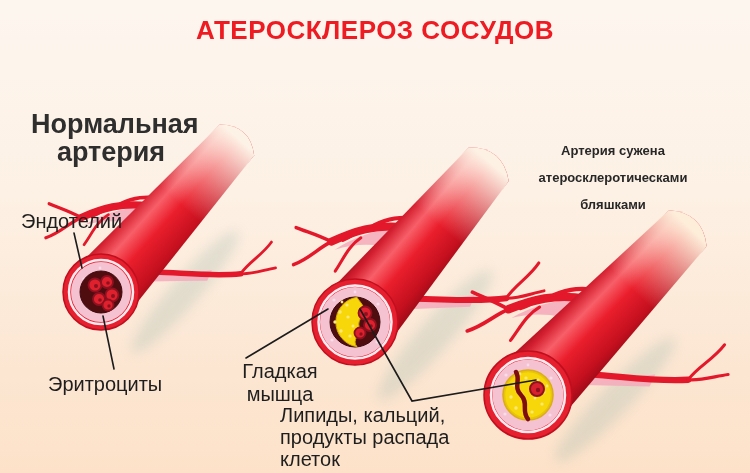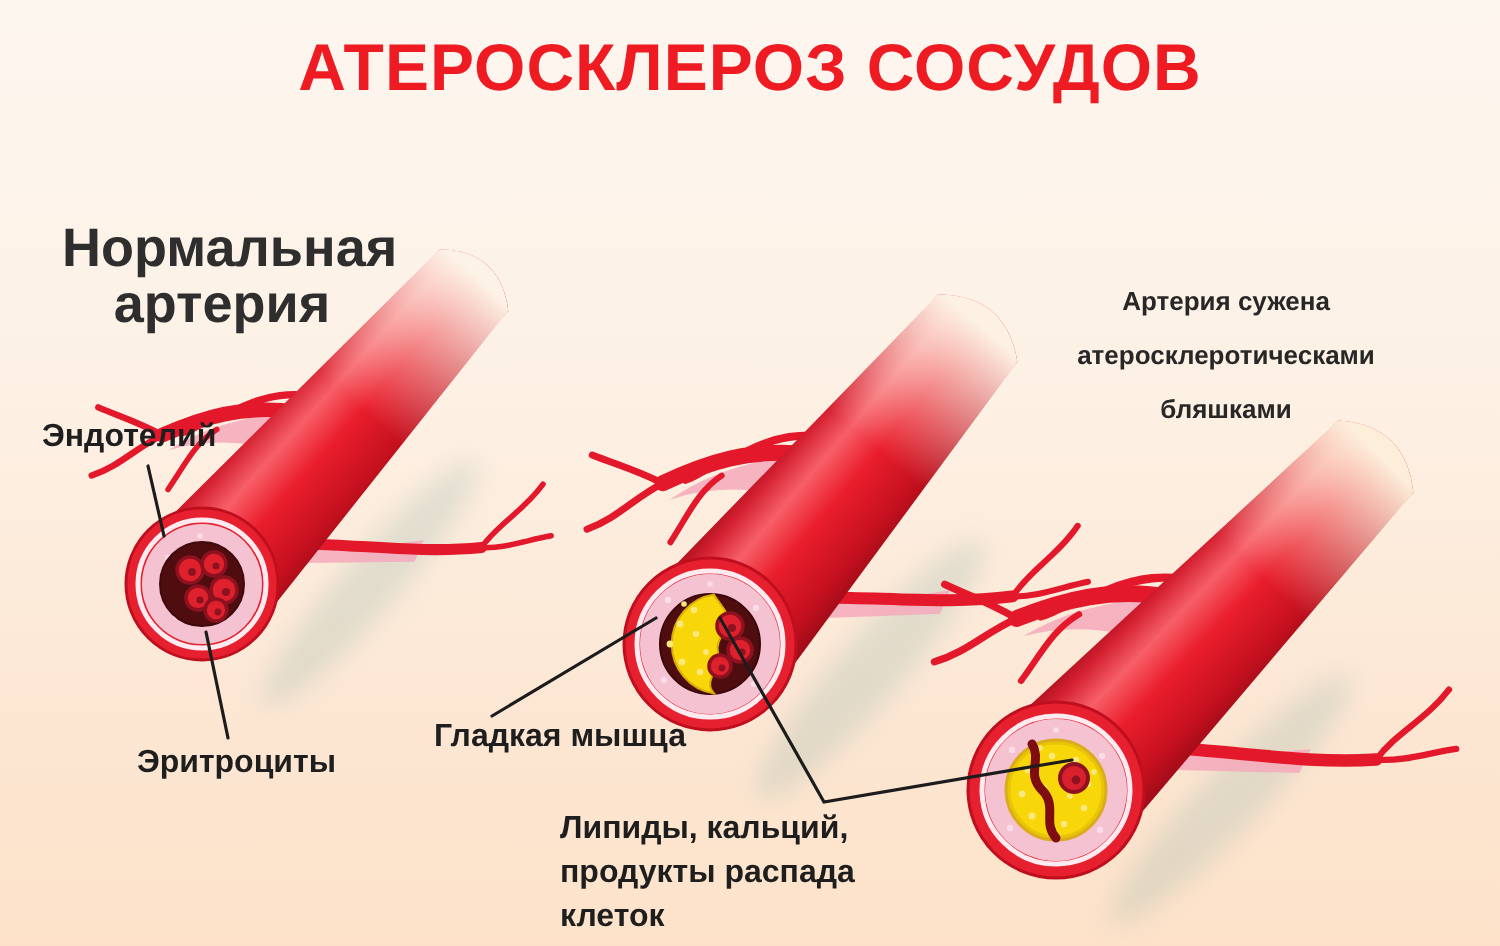--- a/index.html
+++ b/index.html
@@ -7,35 +7,35 @@
     position:relative;
     width:750px;height:473px;
     overflow:hidden;
     font-family:"Liberation Sans","DejaVu Sans",sans-serif;
     background:linear-gradient(180deg,#fdf6ef 0%,#fdf1e5 40%,#fce6d2 78%,#fde2c9 100%);
   }
   #diagram-svg{position:absolute;left:0;top:0;}
   .title{
     position:absolute;left:0;right:0;top:15px;
     text-align:center;
-    font-size:33px;font-weight:bold;letter-spacing:.5px;
+    font-size:26px;font-weight:bold;letter-spacing:.5px;
     color:#ee1b23;
   }
   .heading{
     position:absolute;text-align:center;font-weight:bold;
     color:#2e2e2e;white-space:pre-line;
   }
   .h-normal{left:31px;top:110px;width:160px;font-size:27px;line-height:28px;}
   .h-narrowed{left:486px;top:137px;width:254px;font-size:13px;line-height:27px;color:#272727;}
   .lbl{
-    position:absolute;font-weight:bold;font-size:16px;color:#1e1e1e;
+    position:absolute;font-weight:normal;font-size:20px;color:#1e1e1e;
     white-space:pre-line;
   }
   .lbl-endo{left:21px;top:210px;}
-  .lbl-eryth{left:48px;top:373px;width:120px;text-align:right;}
+  .lbl-eryth{left:48px;top:373px;width:120px;text-align:left;}
   .lbl-smooth{left:210px;top:360px;width:140px;text-align:center;}
   .lbl-lipids{left:280px;top:404px;width:204px;text-align:left;line-height:22px;}
   
   .br{fill:none;stroke:#e3182a;stroke-linecap:round;}
   .b8{stroke-width:8px;} .b6{stroke-width:6px;} .b4{stroke-width:4px;}
   .b35{stroke-width:3.5px;} .b3{stroke-width:3px;} .b25{stroke-width:2.5px;}
   .web{fill:#f4a9bb;opacity:.85;}
   .ptr{stroke:#1c1c1c;stroke-width:1.6px;fill:none;stroke-linecap:round;}
   .speck{fill:#fbdce8;}
   .pdot{fill:#fbe87d;}

